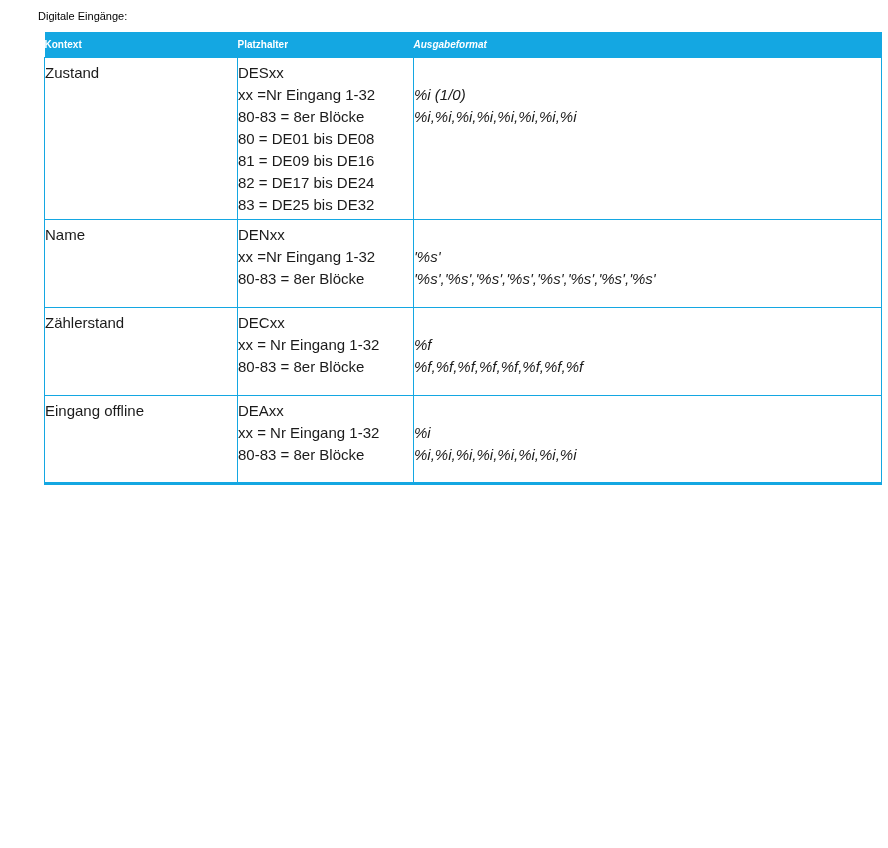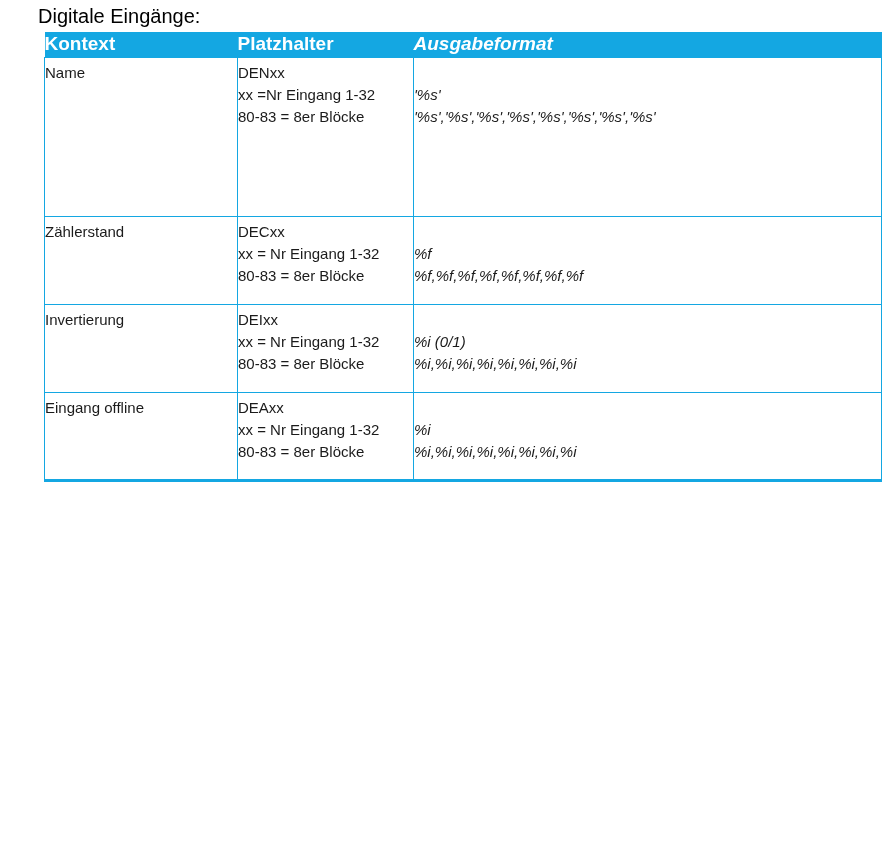--- a/index.html
+++ b/index.html
@@ -13,35 +13,35 @@
     padding: 0;
     width: 888px;
     height: 848px;
     background: #ffffff;
     font-family: "Liberation Sans", sans-serif;
     color: var(--text);
     overflow: hidden;
   }
   .doc-title {
     margin: 7px 0 6px 38px;
-    font-size: 20px;
+    font-size: 11px;
     line-height: 19px;
     color: #000000;
   }
   table.data-table {
     border-collapse: collapse;
     table-layout: fixed;
     width: 837px;
     margin-left: 44px;
   }
   table.data-table th {
     background: var(--accent);
     color: var(--header-text);
     font-weight: bold;
-    font-size: 19px;
+    font-size: 10px;
     text-align: left;
     height: 25px;
     padding: 0;
     vertical-align: middle;
     border: 0;
   }
   table.data-table td {
     border: 1px solid var(--accent);
     vertical-align: top;
     font-size: 15px;
@@ -71,20 +71,33 @@
       <col style="width:468px">
     </colgroup>
     <thead>
       <tr>
         <th class="pad1">Kontext</th>
         <th class="pad2">Platzhalter</th>
         <th class="pad3">Ausgabeformat</th>
       </tr>
     </thead>
     <tbody>
+  <tr>
+    <td class="pad1">Zustand</td>
+    <td class="pad2">DESxx
+xx =Nr Eingang 1-32
+80-83 = 8er Blöcke
+80 = DE01 bis DE08
+81 = DE09 bis DE16
+82 = DE17 bis DE24
+83 = DE25 bis DE32</td>
+    <td class="pad3">
+%i (1/0)
+%i,%i,%i,%i,%i,%i,%i,%i</td>
+  </tr>
 
   <tr>
     <td class="pad1">Name</td>
     <td class="pad2">DENxx
 xx =Nr Eingang 1-32
 80-83 = 8er Blöcke</td>
     <td class="pad3">
 '%s'
 '%s','%s','%s','%s','%s','%s','%s','%s'</td>
   </tr>
@@ -94,29 +107,20 @@
     <td class="pad2">DECxx
 xx = Nr Eingang 1-32
 80-83 = 8er Blöcke</td>
     <td class="pad3">
 %f
 %f,%f,%f,%f,%f,%f,%f,%f</td>
   </tr>
 
 
 
-  <tr>
-    <td class="pad1">Invertierung</td>
-    <td class="pad2">DEIxx
-xx = Nr Eingang 1-32
-80-83 = 8er Blöcke</td>
-    <td class="pad3">
-%i (0/1)
-%i,%i,%i,%i,%i,%i,%i,%i</td>
-  </tr>
 
 
   <tr>
     <td class="pad1">Eingang offline</td>
     <td class="pad2">DEAxx
 xx = Nr Eingang 1-32
 80-83 = 8er Blöcke</td>
     <td class="pad3">
 %i
 %i,%i,%i,%i,%i,%i,%i,%i</td>

